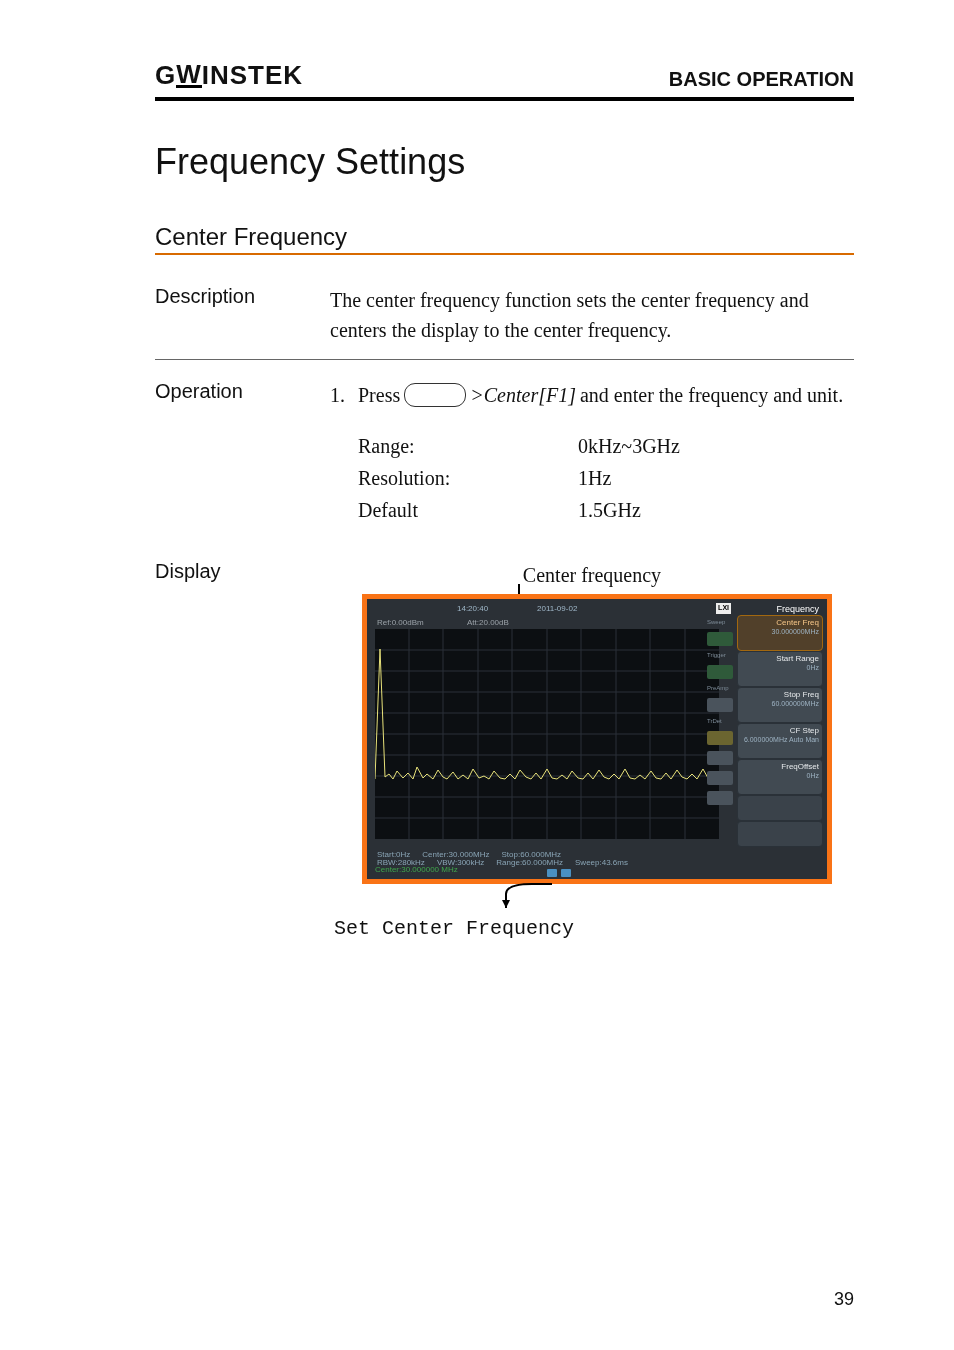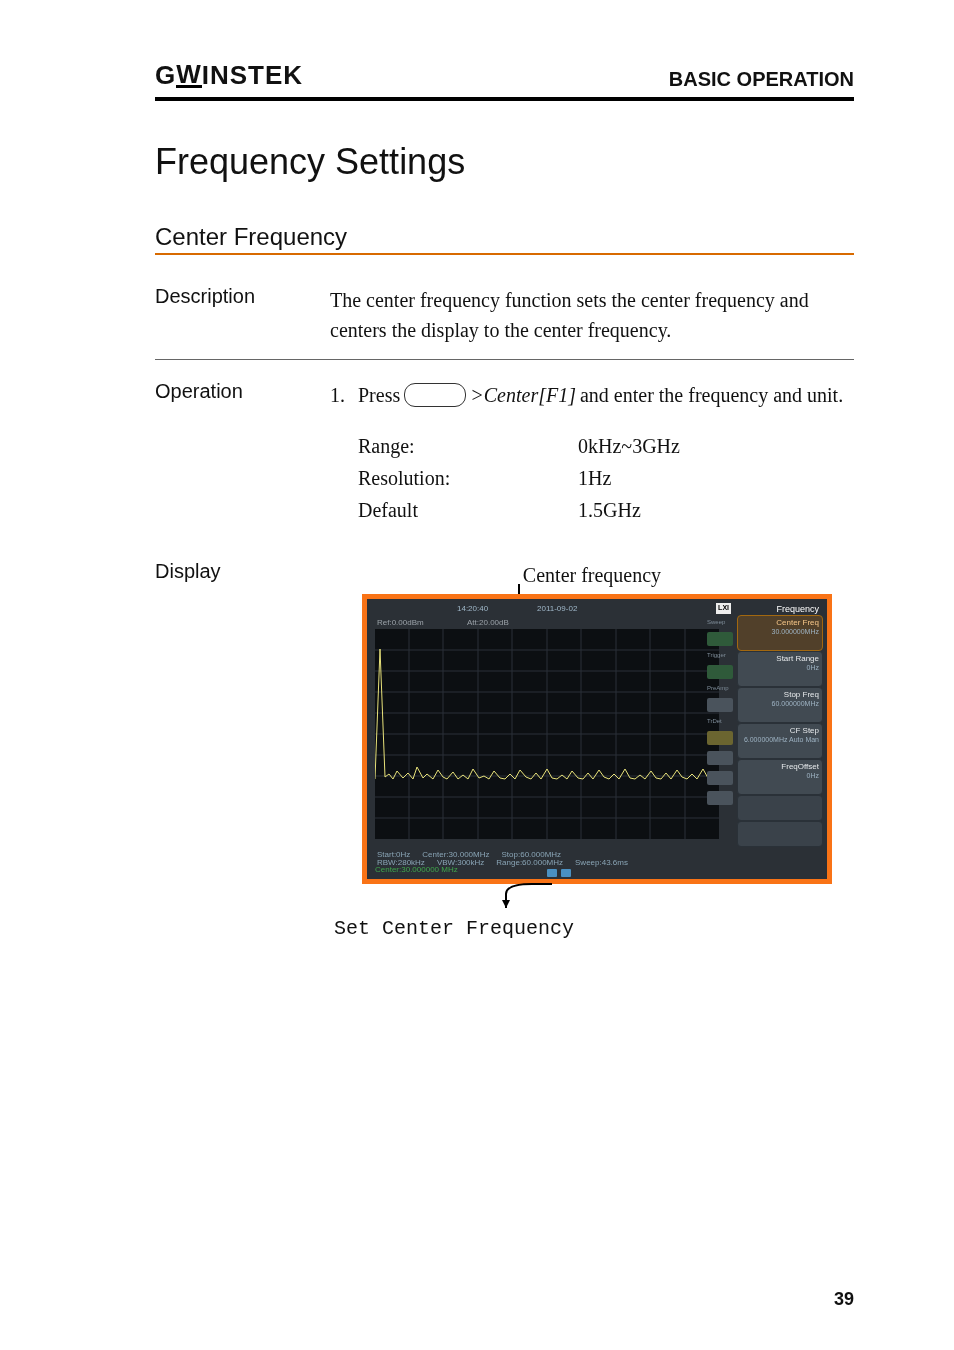--- a/index.html
+++ b/index.html
@@ -277,21 +277,21 @@
     font-size: 20px;
     margin-top: 30px;
     margin-left: 4px;
     font-family: Liberation Mono, monospace;
   }
   .page-number {
     position: absolute;
     bottom: 40px;
     right: 100px;
     font-family: Arial, Helvetica, sans-serif;
-    font-weight: 700;
+    font-weight: 400;
     font-size: 18px;
   }
 </style>
 </head>
 <body>
 
 <div class="page">
 
   <div class="header">
     <div class="logo">

